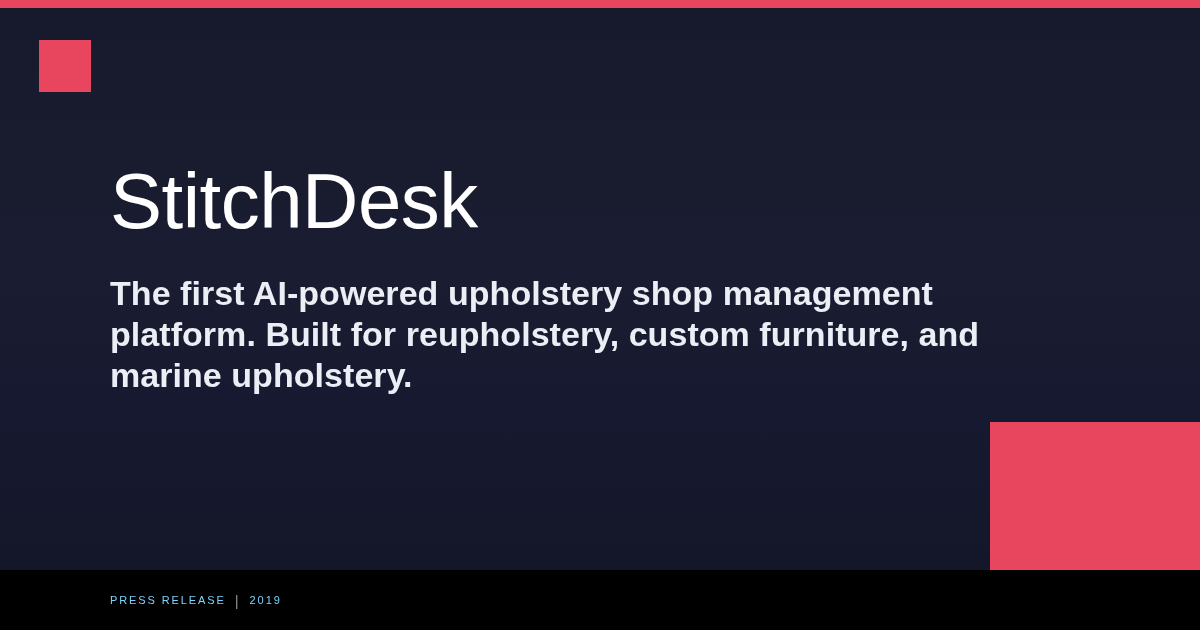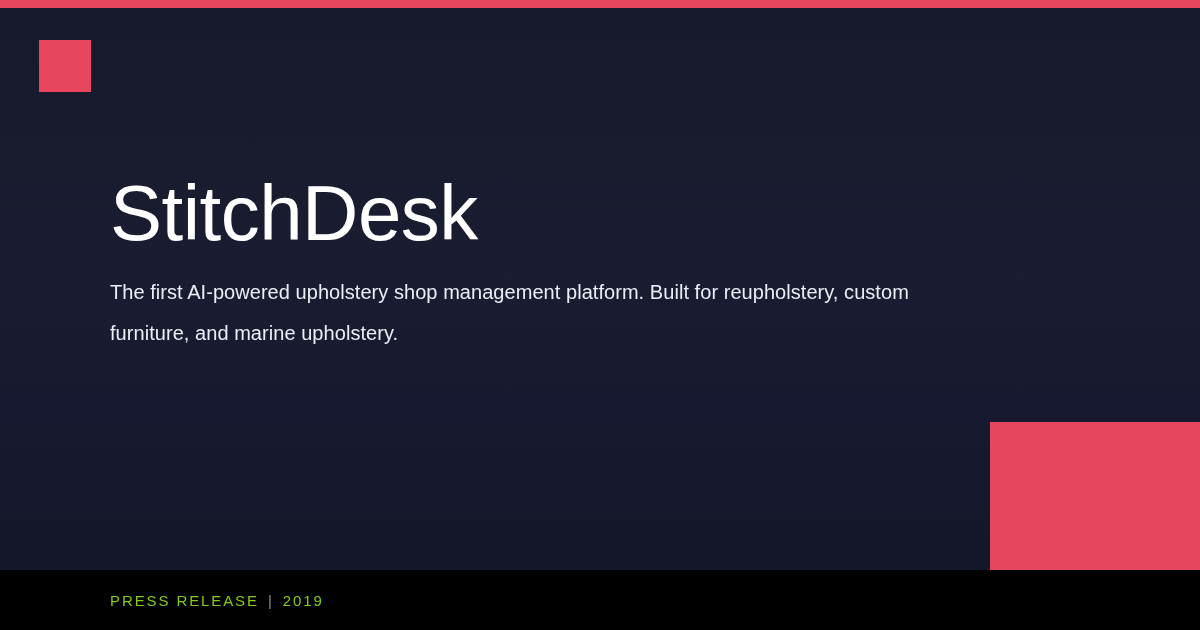--- a/index.html
+++ b/index.html
@@ -71,39 +71,39 @@
     width: 210px;
     height: 148px;
     background: #e8465f;
     z-index: 3;
   }
 
   
   .content {
     position: absolute;
     left: 110px;
-    top: 172px;
+    top: 160px;
     width: 900px;
     z-index: 4;
   }
 
   .headline {
     font-size: 78px;
     line-height: 1.06;
     font-weight: 400;
     color: #ffffff;
     letter-spacing: -0.5px;
     white-space: nowrap;
   }
 
   .subhead {
-    margin-top: 17px;
-    font-size: 20px;
+    margin-top: 30px;
+    font-size: 34px;
     line-height: 41px;
-    font-weight: 400;
+    font-weight: 700;
     color: #eceef5;
     max-width: 875px;
     letter-spacing: 0.05px;
   }
 
   
   .footer-bar {
     position: absolute;
     left: 0;
     top: 570px;
@@ -117,23 +117,23 @@
     position: absolute;
     left: 110px;
     top: 0;
     height: 60px;
     display: flex;
     align-items: center;
     gap: 0;
   }
 
   .footer-text {
-    font-size: 15px;
+    font-size: 11px;
     letter-spacing: 1.9px;
-    color: #84cc16;
+    color: #7dd3fc;
     font-weight: 400;
     white-space: pre;
   }
 
   .footer-sep {
     font-size: 15px;
     letter-spacing: 1.9px;
     color: #8e8e8e;
     padding: 0 9px;
     white-space: pre;

